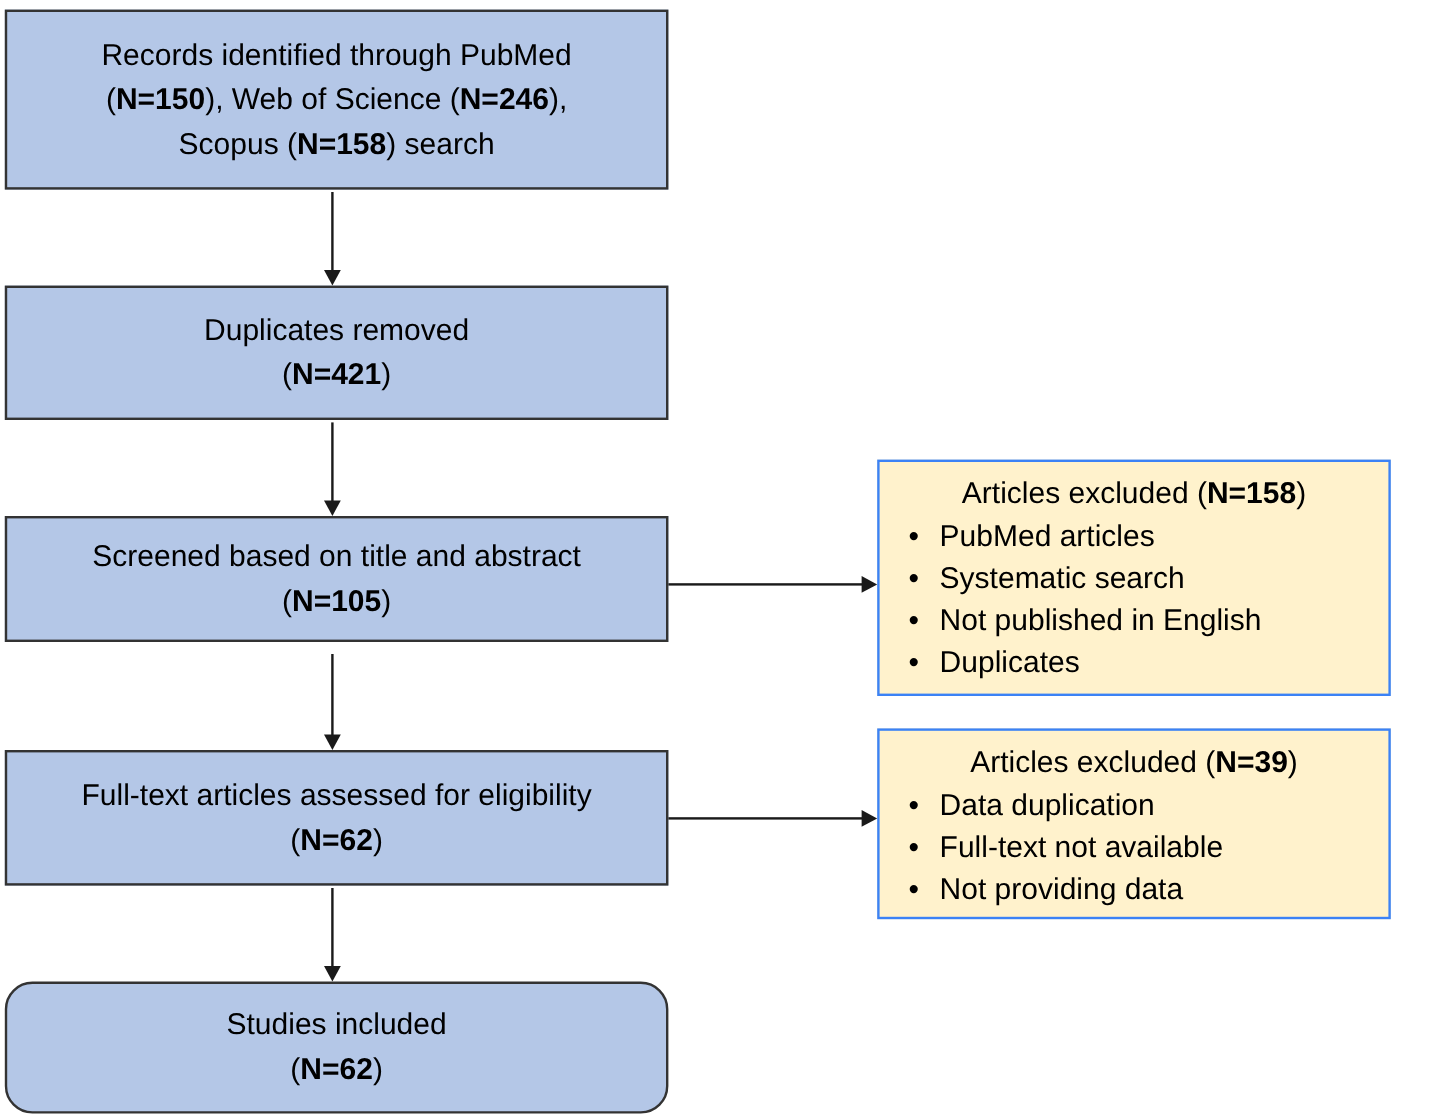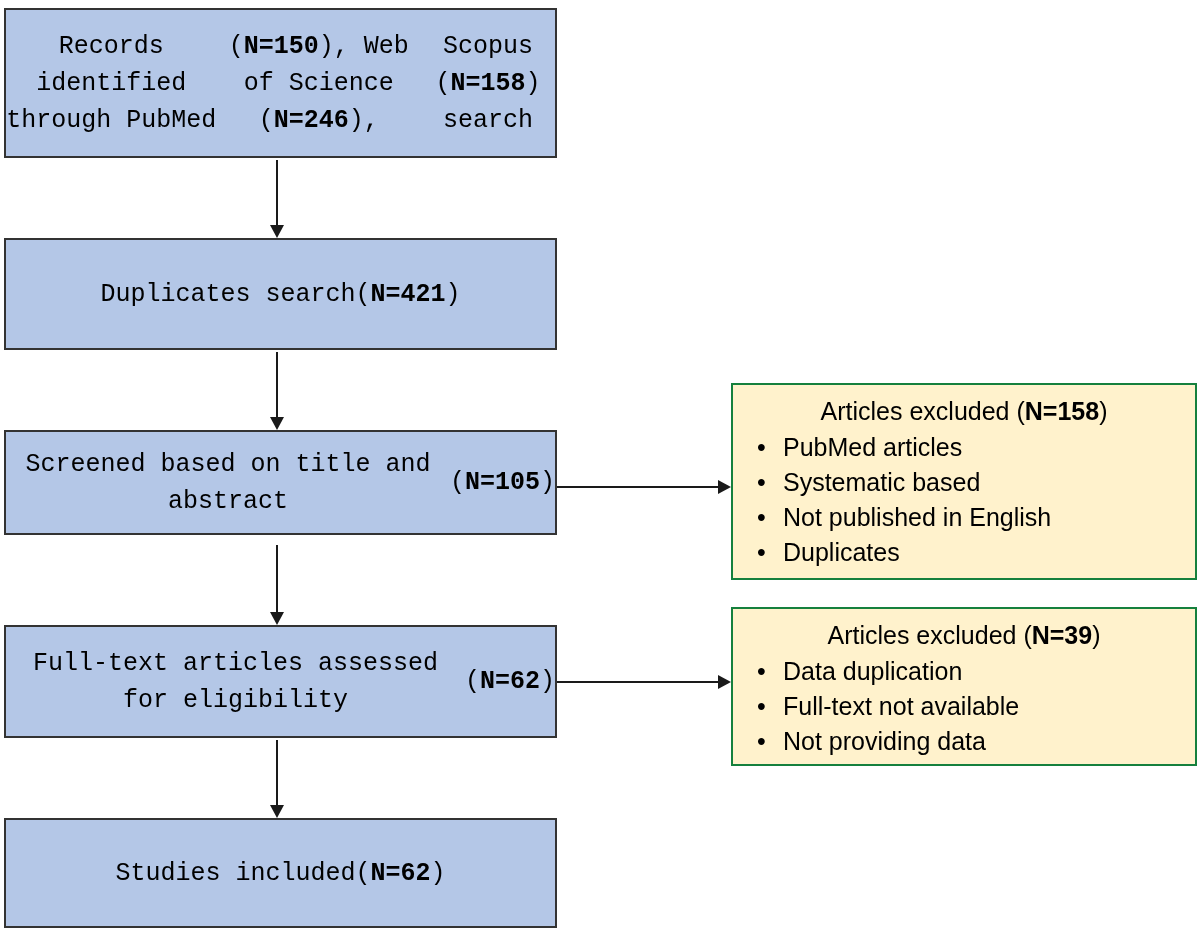--- a/index.html
+++ b/index.html
@@ -13,35 +13,34 @@
     overflow: hidden;
   }
   .pbox {
     position: absolute;
     left: 4px;
     width: 553px;
     box-sizing: border-box;
     background: #b4c7e7;
     border: 2px solid #333333;
     display: flex;
-    flex-direction: row;
+    flex-direction: column;
     align-items: center;
     justify-content: center;
     text-align: center;
     font-size: 25px;
     line-height: 37px;
-    font-family: Liberation Mono, monospace;
   }
   .ebox {
     position: absolute;
     left: 731px;
-    width: 466px;
+    width: 428px;
     box-sizing: border-box;
     background: #fff2cc;
-    border: 2px solid #15803d;
+    border: 2px solid #3b82f6;
     font-size: 25px;
     line-height: 35px;
     padding: 8px 10px 6px 10px;
   }
   .ebox .heading { text-align: center; line-height: 37px; }
   .ebox ul { list-style: none; margin: 0; padding: 0; }
   .ebox li { display: flex; padding-left: 14px; }
   .ebox li .marker { width: 26px; flex: 0 0 26px; }
   .bold { font-weight: 700; }
   .vshaft { position: absolute; width: 2px; background: #1a1a1a; }
@@ -56,37 +55,37 @@
     position: absolute; width: 0; height: 0;
     border-top: 7px solid transparent;
     border-bottom: 7px solid transparent;
     border-left: 13px solid #1a1a1a;
   }
   
   #box-identification { top: 8px;   height: 150px; }
   #box-duplicates     { top: 238px; height: 112px; }
   #box-screening      { top: 430px; height: 105px; }
   #box-eligibility    { top: 625px; height: 113px; }
-  #box-included       { top: 818px; height: 110px; }
+  #box-included       { top: 818px; height: 110px; border-radius: 23px; }
   #box-excluded-screening   { top: 383px; height: 197px; }
   #box-excluded-eligibility { top: 607px; height: 159px; }
 </style>
 </head>
 <body>
 
 <div class="canvas">
 
   <div class="pbox" id="box-identification">
     <div><span>Records identified through PubMed</span></div>
     <div><span>(</span><span class="bold">N=150</span><span>), Web of Science (</span><span class="bold">N=246</span><span>),</span></div>
     <div><span>Scopus (</span><span class="bold">N=158</span><span>) search</span></div>
   </div>
 
   <div class="pbox" id="box-duplicates">
-    <div><span>Duplicates search</span></div>
+    <div><span>Duplicates removed</span></div>
     <div><span>(</span><span class="bold">N=421</span><span>)</span></div>
   </div>
 
   <div class="pbox" id="box-screening">
     <div><span>Screened based on title and abstract</span></div>
     <div><span>(</span><span class="bold">N=105</span><span>)</span></div>
   </div>
 
   <div class="pbox" id="box-eligibility">
     <div><span>Full-text articles assessed for eligibility</span></div>
@@ -100,21 +99,21 @@
 
   <div class="ebox" id="box-excluded-screening">
     <div class="heading"><span>Articles excluded (</span><span class="bold">N=158</span><span>)</span></div>
     <ul>
       <li>
           <span class="marker">•</span>
           <span>PubMed articles</span>
         </li>
       <li>
           <span class="marker">•</span>
-          <span>Systematic based</span>
+          <span>Systematic search</span>
         </li>
       <li>
           <span class="marker">•</span>
           <span>Not published in English</span>
         </li>
       <li>
           <span class="marker">•</span>
           <span>Duplicates</span>
         </li>
     </ul>

